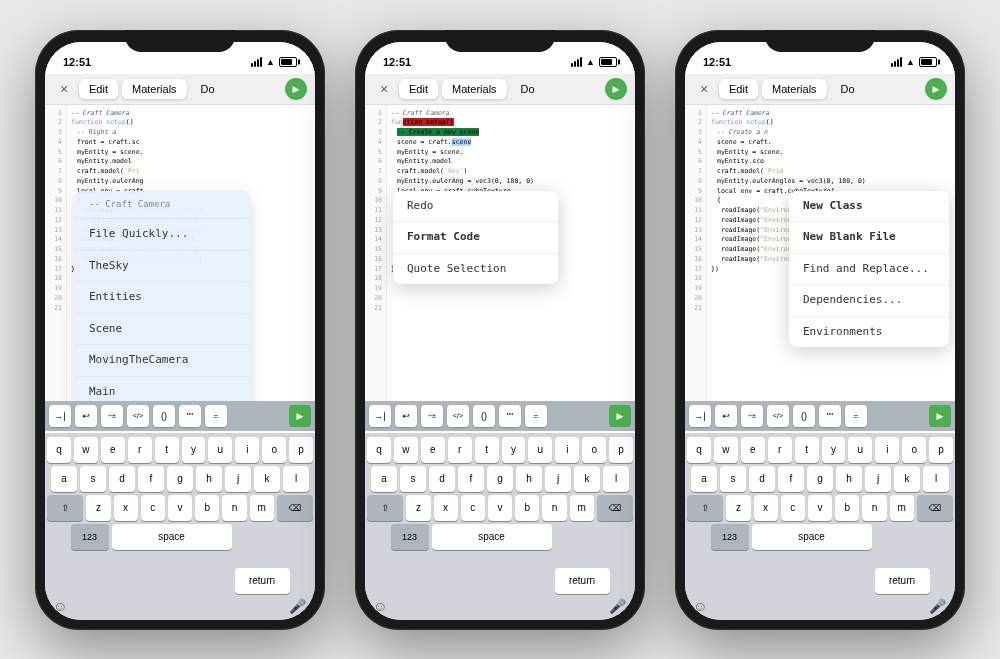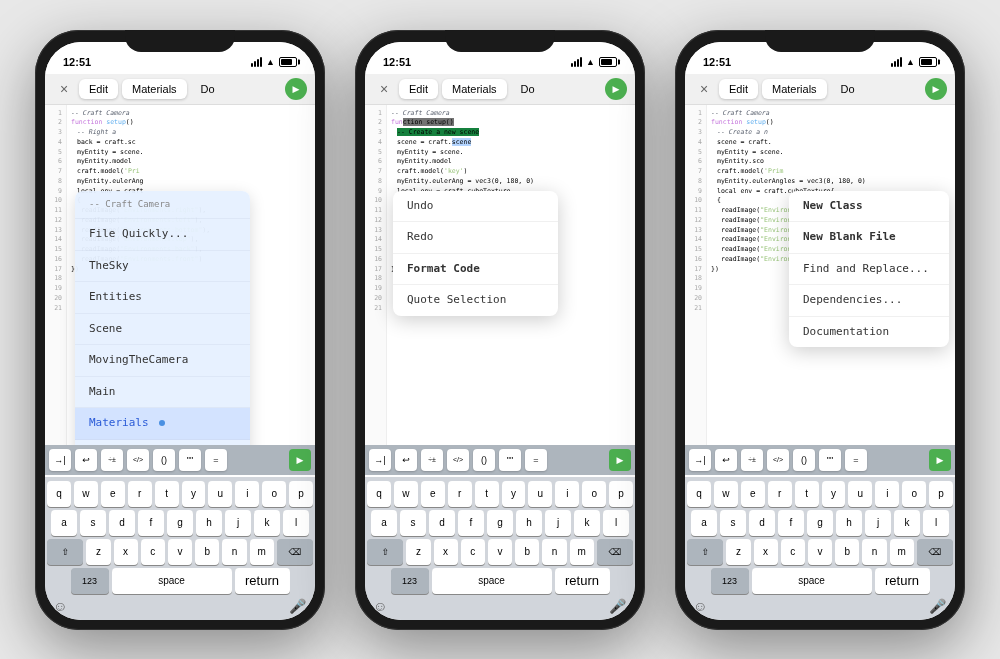--- a/index.html
+++ b/index.html
@@ -358,21 +358,22 @@
     }
 
     .key.space {
       flex: 4;
       max-width: 120px;
     }
 
     .key.return-key {
       flex: 2;
       max-width: 55px;
-      font-size: 13px;
+      font-size: 10px;
+      margin-top: 44px;
     }
 
     .keyboard-bottom {
       display: flex;
       justify-content: space-between;
       padding: 4px 6px 2px;
     }
 
     .kb-bottom-icon {
       font-size: 14px;
@@ -465,21 +466,21 @@
             <div>19</div>
             <div>20</div>
             <div>21</div>
         </div>
         <div class="code-content">
           <div class="code-line"><span class="cm">-- Craft Camera</span></div>
           <div class="code-line"></div>
           <div class="code-line"><span class="kw">function</span> <span class="fn">setup</span>()</div>
           <div class="code-line"></div>
           <div class="code-line" style="padding-left:6px"><span class="cm">-- Right a</span></div>
-          <div class="code-line" style="padding-left:6px">back = craft.sc</div>
+          <div class="code-line" style="padding-left:6px">front = craft.sc</div>
           <div class="code-line"></div>
           <div class="code-line" style="padding-left:6px">myEntity = scene.</div>
           <div class="code-line" style="padding-left:6px">myEntity.model</div>
           <div class="code-line" style="padding-left:6px">craft.model(<span class="str">'Pri</span></div>
           <div class="code-line" style="padding-left:6px">myEntity.eulerAng</div>
           <div class="code-line"></div>
           <div class="code-line" style="padding-left:6px">local env = craft</div>
           <div class="code-line" style="padding-left:6px">{</div>
           <div class="code-line" style="padding-left:10px">readImage(<span class="str">"Environments:right"</span>),</div>
           <div class="code-line" style="padding-left:10px">readImage(<span class="str">"Environments:left"</span>),</div>
@@ -614,21 +615,21 @@
           <div>16</div>
             <div>17</div>
             <div>18</div>
             <div>19</div>
             <div>20</div>
             <div>21</div>
         </div>
         <div class="code-content">
           <div class="code-line"><span class="cm">-- Craft Camera</span></div>
           <div class="code-line"></div>
-          <div class="code-line"><span class="kw">fun</span><span style="background:#737373">ction setup()</span></div>
+          <div class="code-line"><span class="kw">fun</span><span style="background:#b91c1c">ction setup()</span></div>
           <div class="code-line"></div>
           <div class="code-line" style="padding-left:6px"><span style="background:#15803d">-- Create a new scene</span></div>
           <div class="code-line" style="padding-left:6px">scene = craft.<span style="background:#b3d4ff">scene</span></div>
           <div class="code-line"></div>
           <div class="code-line" style="padding-left:6px">myEntity = scene.</div>
           <div class="code-line" style="padding-left:6px">myEntity.model</div>
           <div class="code-line" style="padding-left:6px">craft.model(<span class="str">'key'</span>)</div>
           <div class="code-line" style="padding-left:6px">myEntity.eulerAng = vec3(0, 180, 0)</div>
           <div class="code-line"></div>
           <div class="code-line" style="padding-left:6px">local env = craft.cubeTexture</div>
@@ -637,21 +638,20 @@
           <div class="code-line" style="padding-left:10px">readImage(<span class="str">"Environments:left"</span>),</div>
           <div class="code-line" style="padding-left:10px">readImage(<span class="str">"Environments:bottom"</span>),</div>
           <div class="code-line" style="padding-left:10px">readImage(<span class="str">"Environments:top"</span>),</div>
           <div class="code-line" style="padding-left:10px">readImage(<span class="str">"Environments:back"</span>),</div>
           <div class="code-line" style="padding-left:10px">readImage(<span class="str">"Environments:front"</span>)</div>
           <div class="code-line">})</div>
         </div>
       </div>
 
       <div class="dropdown-menu phone2-dropdown">
-        <div class="dropdown-item">Undo</div>
         <div class="dropdown-item">Redo</div>
         <div class="dropdown-item bold">Format Code</div>
         <div class="dropdown-item">Quote Selection</div>
       </div>
     </div>
 
     <div class="keyboard-toolbar">
       <div class="kb-tool-btn">→|</div>
       <div class="kb-tool-btn">↩</div>
       <div class="kb-tool-btn" style="font-size:7px">÷±</div>
@@ -787,21 +787,21 @@
           <div class="code-line" style="padding-left:10px">readImage(<span class="str">"Environments:front"</span>)</div>
           <div class="code-line">})</div>
         </div>
       </div>
 
       <div class="dropdown-menu phone3-dropdown">
         <div class="dropdown-item bold">New Class</div>
         <div class="dropdown-item bold">New Blank File</div>
         <div class="dropdown-item">Find and Replace...</div>
         <div class="dropdown-item">Dependencies...</div>
-        <div class="dropdown-item">Documentation</div>
+        <div class="dropdown-item">Environments</div>
       </div>
     </div>
 
     <div class="keyboard-toolbar">
       <div class="kb-tool-btn">→|</div>
       <div class="kb-tool-btn">↩</div>
       <div class="kb-tool-btn" style="font-size:7px">÷±</div>
       <div class="kb-tool-btn" style="font-size:7px">&lt;/&gt;</div>
       <div class="kb-tool-btn">()</div>
       <div class="kb-tool-btn">""</div>

